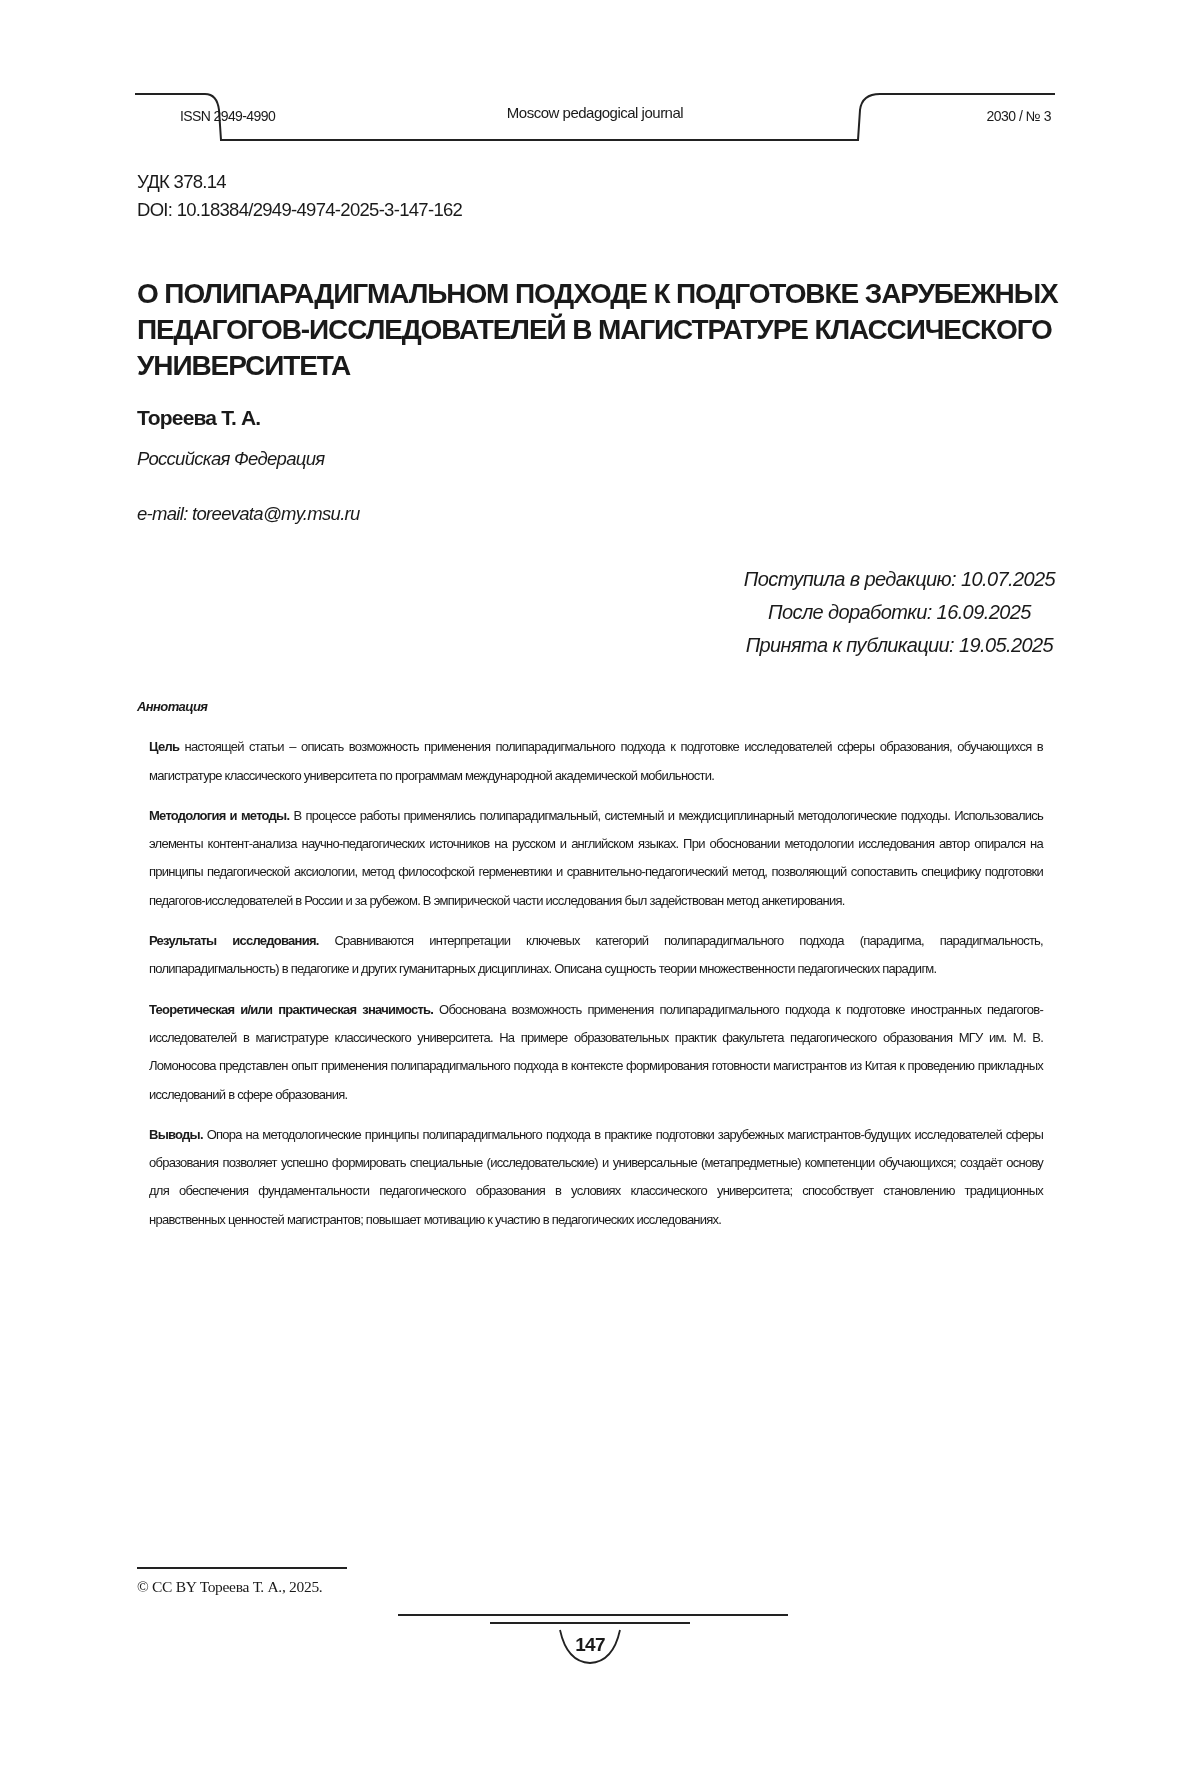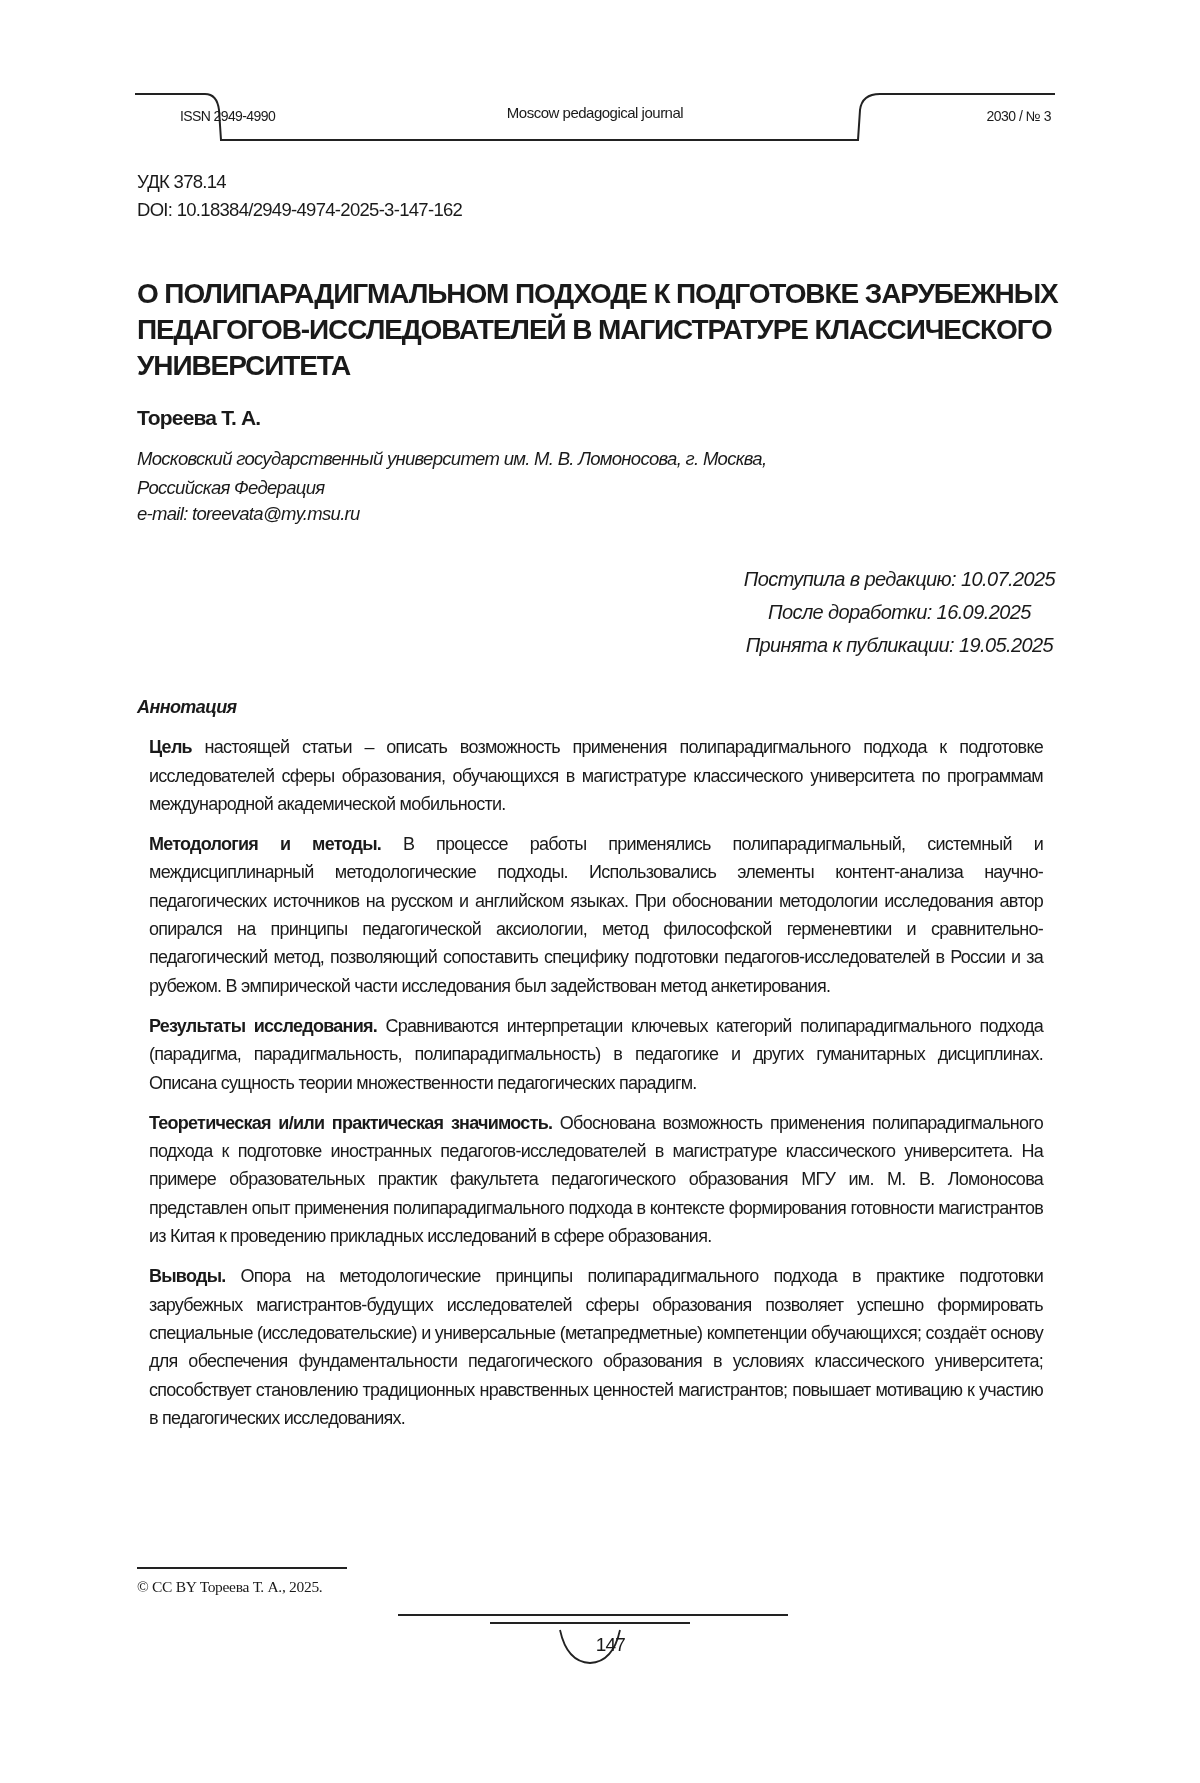--- a/index.html
+++ b/index.html
@@ -26,34 +26,34 @@
     
     .author-name { position: absolute; left: 137px; top: 406px; font-size: 21px; font-weight: bold; letter-spacing: -0.8px; }
     .affil { position: absolute; left: 137px; top: 444px; font-size: 18.5px; line-height: 29px; font-style: italic; letter-spacing: -0.7px; width: 900px; }
     .email { position: absolute; left: 137px; top: 503px; font-size: 18.5px; font-style: italic; letter-spacing: -0.7px; }
 
     
     .dates { position: absolute; right: 145px; top: 563px; text-align: center; font-size: 20px; line-height: 33px; letter-spacing: -0.6px; font-style: italic; }
     .dates div { white-space: nowrap; }
 
     
-    .abstract { position: absolute; left: 137px; top: 693px; width: 918px; font-size: 18px; line-height: 28.3px; letter-spacing: -0.75px; text-align: justify; }
+    .abstract { position: absolute; left: 137px; top: 693px; width: 918px; font-size: 13px; line-height: 28.3px; letter-spacing: -0.75px; text-align: justify; }
     .abstract-heading { font-weight: bold; font-style: italic; letter-spacing: -0.6px; }
     .abstract p { margin: 12px; }
     .abstract b { font-weight: bold; }
 
     
     .fn-rule { position: absolute; left: 137px; top: 1567px; width: 210px; height: 0; border-top: 2px solid #222; }
     .fn-text { position: absolute; left: 137px; top: 1578px; font-family: "Liberation Serif", serif; font-size: 15.5px; letter-spacing: -0.3px; }
 
     
     .pg-rule1 { position: absolute; left: 398px; top: 1614px; width: 390px; height: 0; border-top: 2px solid #222; }
     .pg-rule2 { position: absolute; left: 490px; top: 1622px; width: 200px; height: 0; border-top: 2px solid #222; }
     .pg-arc { position: absolute; left: 555px; top: 1628px; }
-    .pg-num { position: absolute; left: 555px; width: 70px; top: 1634px; text-align: right; font-size: 19px; font-weight: normal; letter-spacing: -0.8px; }
+    .pg-num { position: absolute; left: 555px; width: 70px; top: 1634px; text-align: center; font-size: 19px; font-weight: bold; letter-spacing: -0.8px; }
   </style>
 </head>
 <body>
 
 <div class="header">
   <svg width="920" height="60">
     <path d="M0,6 L70,6 Q82,6 84,22 L86,52 L723,52 L725,22 Q727,6 745,6 L920,6" fill="none" stroke="#222" stroke-width="2"></path>
   </svg>
   <span class="hdr-issn">ISSN 2949-4990</span>
   <span class="hdr-journal">Moscow pedagogical journal</span>
@@ -62,21 +62,20 @@
 
 <div class="meta">
   <div>УДК 378.14</div>
   <div>DOI: 10.18384/2949-4974-2025-3-147-162</div>
 </div>
 
 <div class="title">О ПОЛИПАРАДИГМАЛЬНОМ ПОДХОДЕ К ПОДГОТОВКЕ ЗАРУБЕЖНЫХ ПЕДАГОГОВ-ИССЛЕДОВАТЕЛЕЙ В МАГИСТРАТУРЕ КЛАССИЧЕСКОГО УНИВЕРСИТЕТА</div>
 
 <div class="author-name">Тореева Т. А.</div>
 <div class="affil">
-  <div>Московский государственный университет им. М. В. Ломоносова, г. Москва,</div>
   <div>Российская Федерация</div>
 </div>
 <div class="email">e-mail: toreevata@my.msu.ru</div>
 
 <div class="dates">
   <div>Поступила в редакцию: 10.07.2025</div>
   <div>После доработки: 16.09.2025</div>
   <div>Принята к публикации: 19.05.2025</div>
 </div>
 

